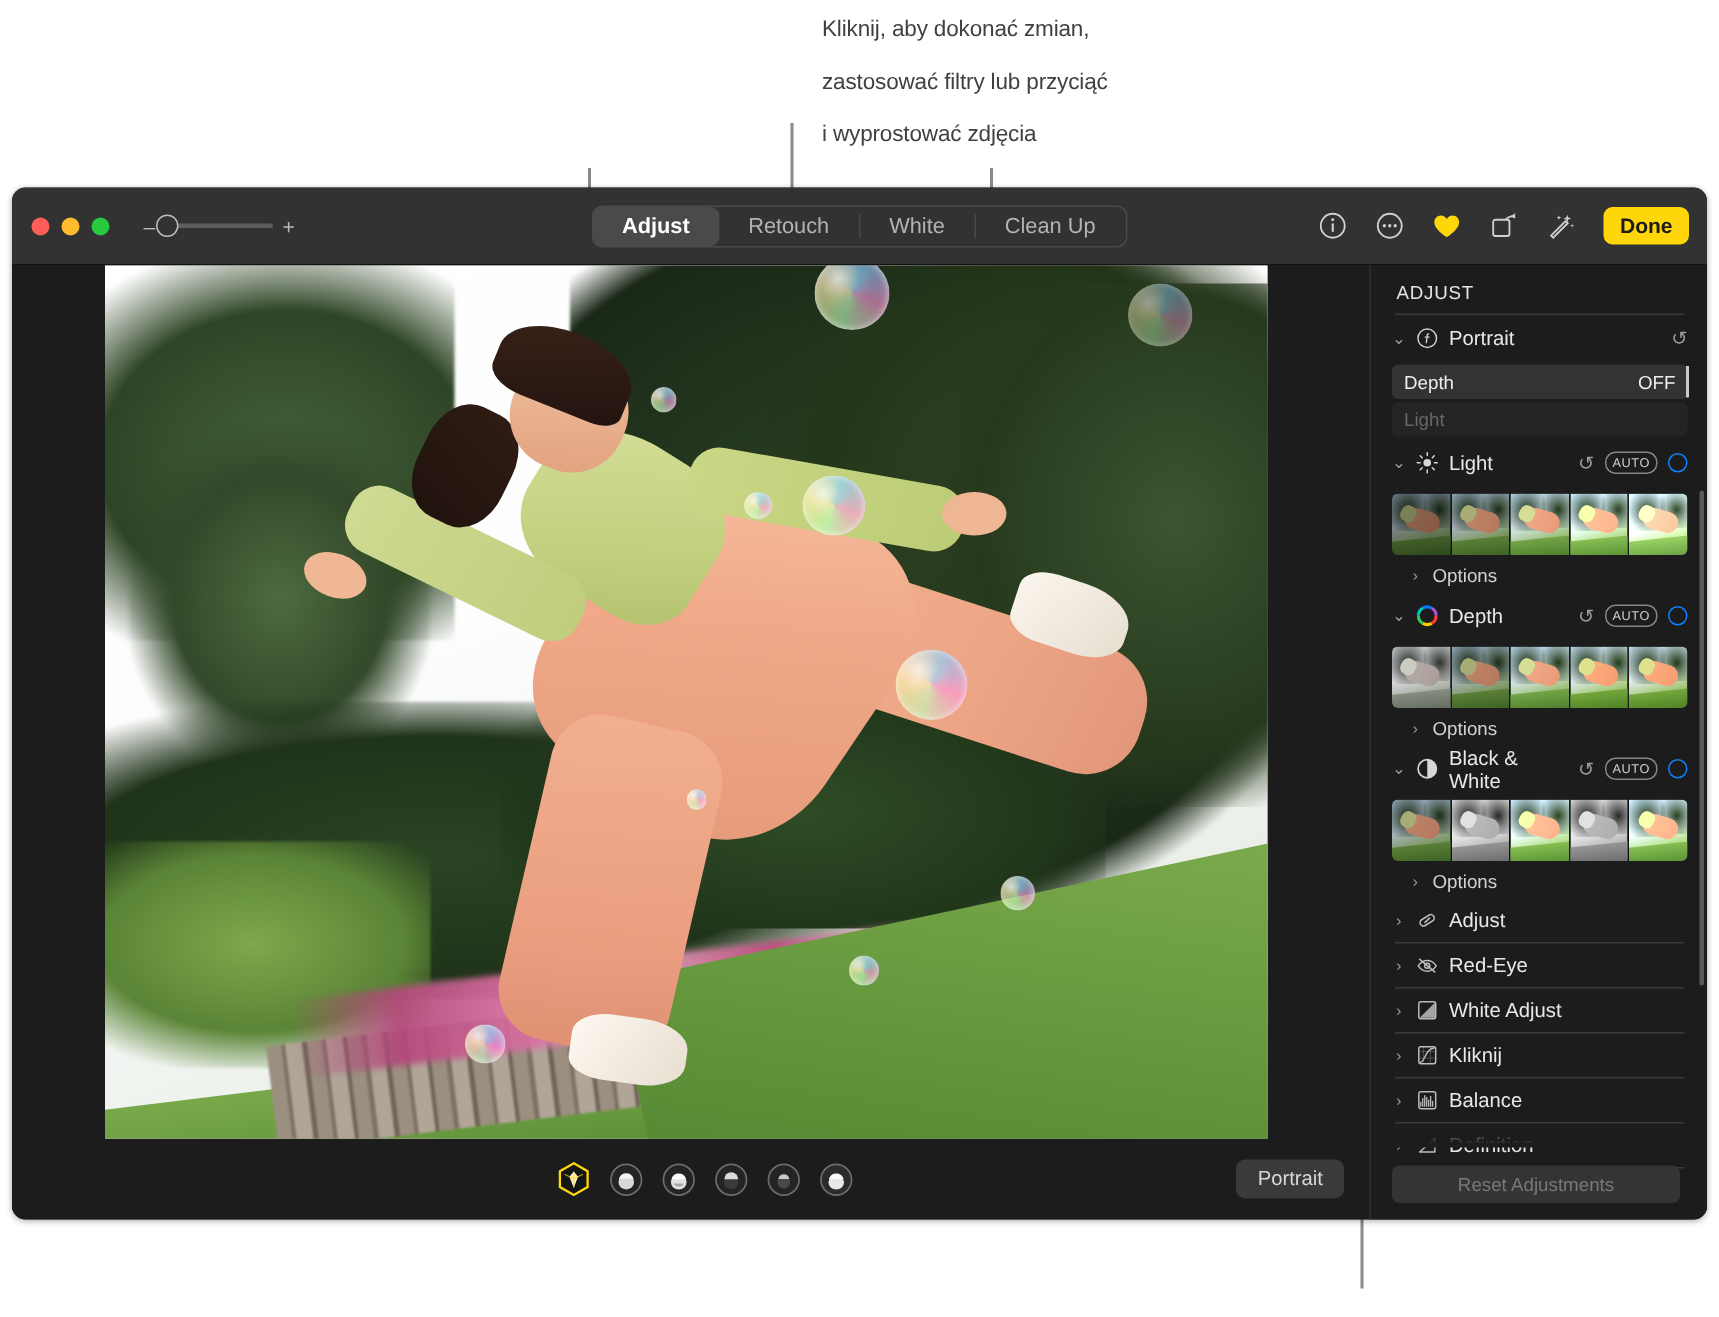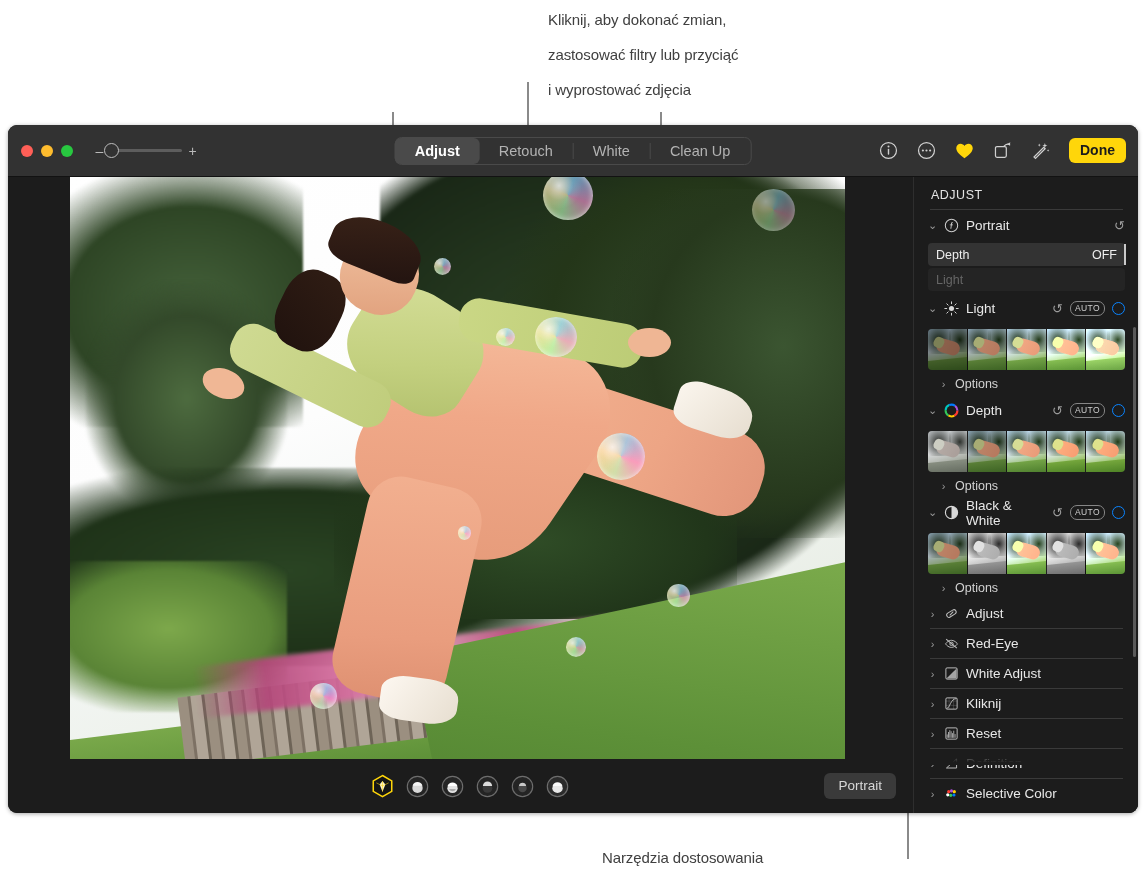--- a/index.html
+++ b/index.html
@@ -330,21 +330,20 @@
 <div id="page">
 
   <div class="callout-text" id="callout-top-text">Kliknij, aby dokonać zmian,
 zastosować filtry lub przyciąć
 i wyprostować zdjęcia</div>
   <div class="leader" id="bracket-top-h"></div>
   <div class="leader" id="bracket-top-left"></div>
   <div class="leader" id="bracket-top-right"></div>
   <div class="leader" id="bracket-top-stem"></div>
 
-  <div class="callout-text" id="callout-bottom-text">Narzędzia dostosowania</div>
   <div class="leader" id="bracket-right-v"></div>
   <div class="leader" id="bracket-right-top"></div>
   <div class="leader" id="bracket-right-bot"></div>
   <div class="leader" id="bracket-right-stem"></div>
 
   <div id="window">
 
     <div id="toolbar">
       <div id="traffic">
         <div class="light red"></div>
@@ -773,21 +772,21 @@
           <div class="hr"></div>
 
           <div class="list-item">
             <span class="chev">›</span>
             <span class="sec-icon">
               <svg width="15" height="15" viewBox="0 0 16 16">
                 <rect x="2" y="2" width="12" height="12" rx="1.3" fill="none" stroke="#bdbdbd" stroke-width="1.05"></rect>
                 <path d="M3.4 12.6V9M4.8 12.6V6.4M6.2 12.6V4.4M7.6 12.6V5.6M9 12.6V7.6M10.4 12.6V5M11.8 12.6V8.6" stroke="#bdbdbd" stroke-width=".9"></path>
               </svg>
             </span>
-            <span class="sec-label">Reset</span>
+            <span class="sec-label">Balance</span>
           </div>
           <div class="hr"></div>
 
           <div class="list-item">
             <span class="chev">›</span>
             <span class="sec-icon">
               <svg width="15" height="15" viewBox="0 0 16 16">
                 <path d="M13.4 3.2v9.6H2.6z" fill="none" stroke="#bdbdbd" stroke-width="1.05" stroke-linejoin="round"></path>
               </svg>
             </span>
@@ -807,17 +806,18 @@
                 <circle cx="10.6" cy="9.6" r="1.7" fill="#007aff"></circle>
               </svg>
             </span>
             <span class="sec-label">Selective Color</span>
           </div>
 
         </div>
 
         <div id="panel-scrollbar"></div>
         <div id="panel-fade"></div>
+        <div id="reset-adjustments">Reset Adjustments</div>
       </div>
 
     </div>
   </div>
 </div>
 
 </body></html>

